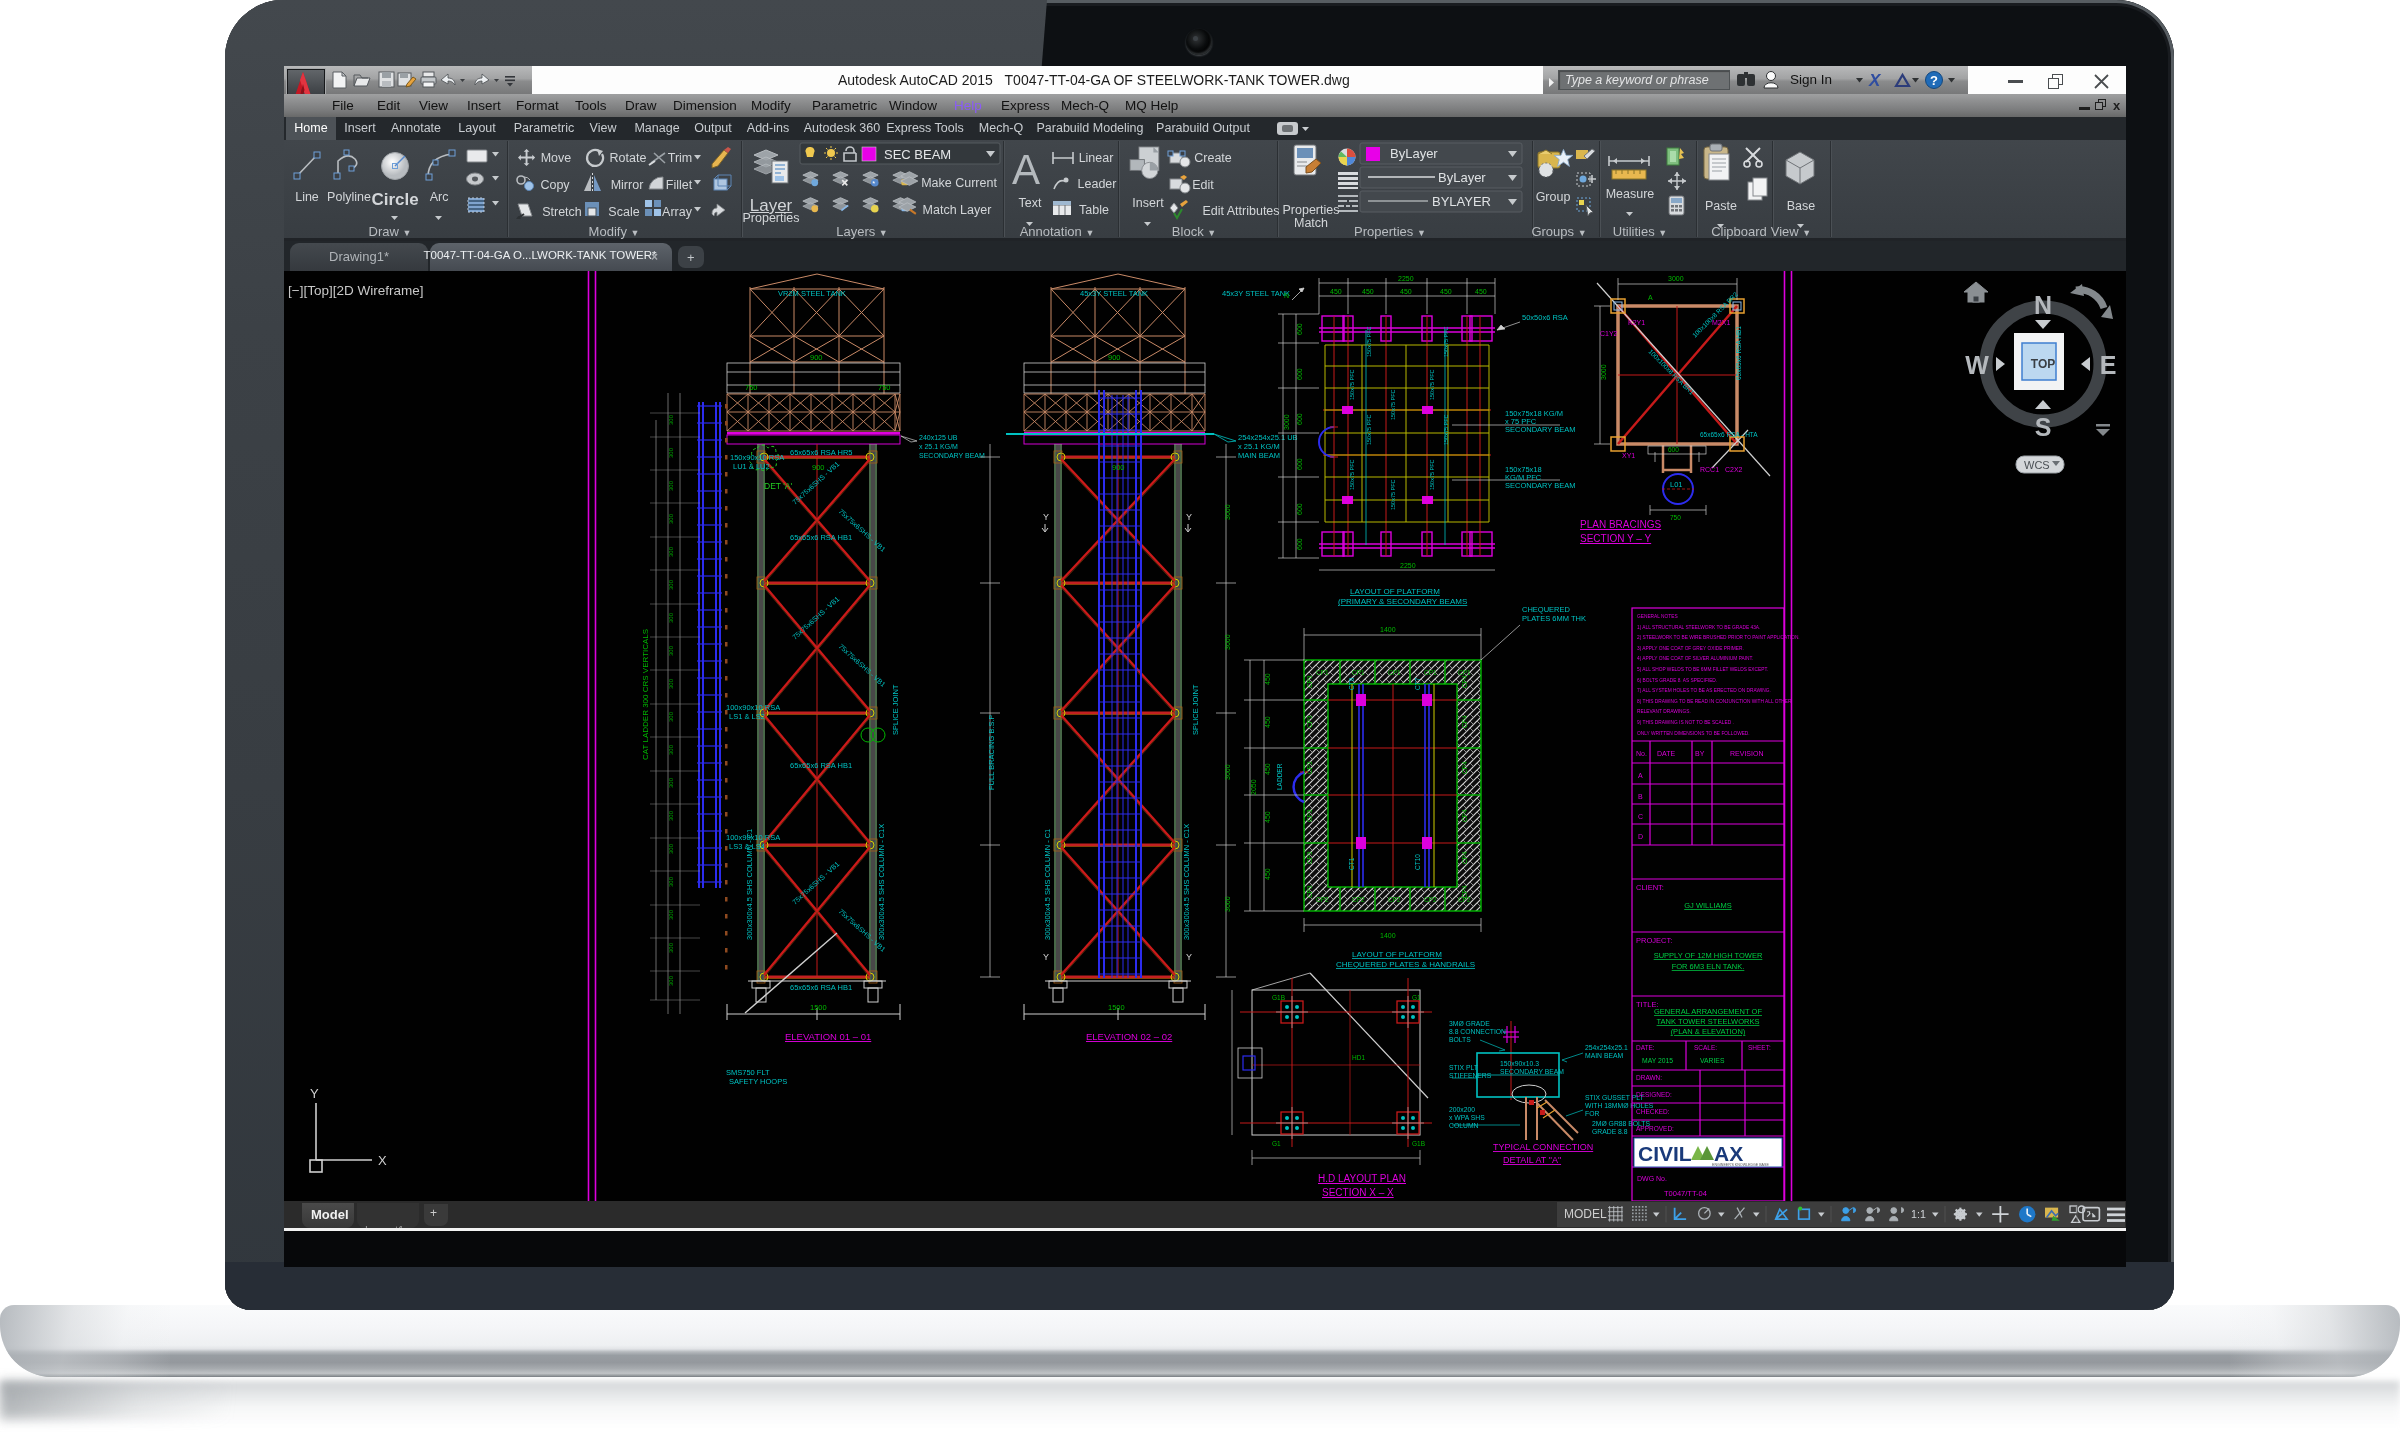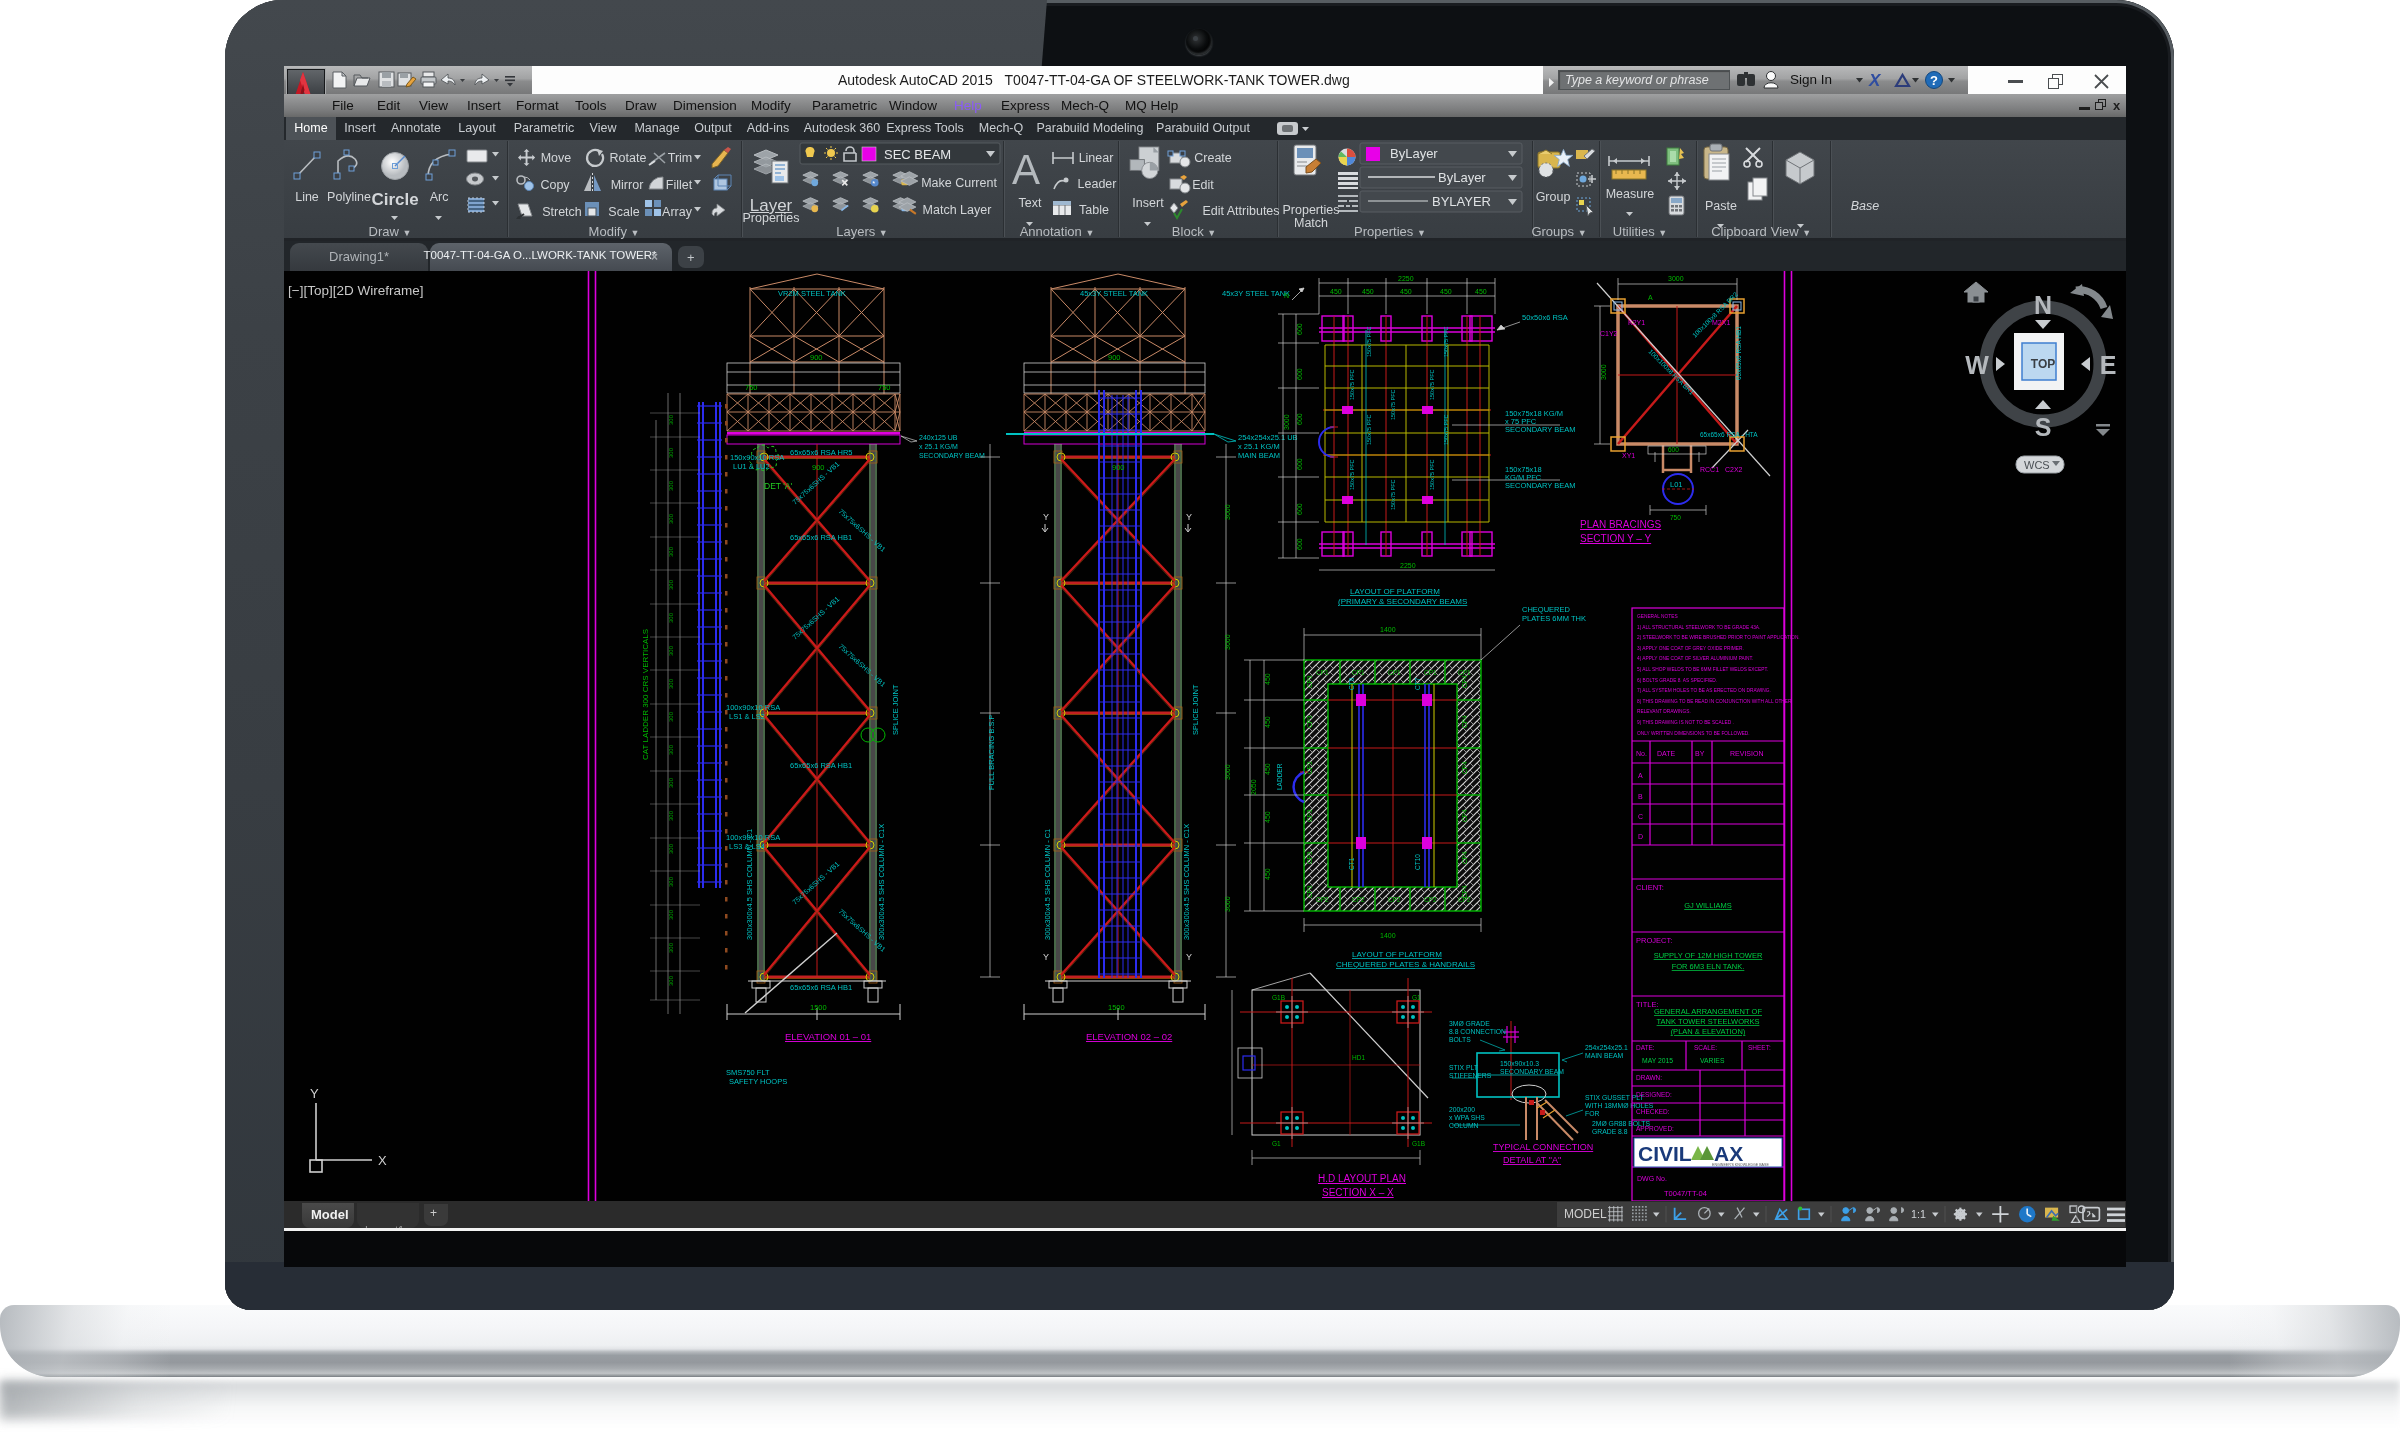--- a/index.html
+++ b/index.html
@@ -591,21 +591,21 @@
     <div class="txt" style="left:1094px;top:203px;height:14px;transform:translateX(-50%);color:#d3d6d9;font-size:12.5px;">Table</div>
     <div class="txt" style="left:1148px;top:196px;height:14px;transform:translateX(-50%);color:#d3d6d9;font-size:12.5px;">Insert</div>
     <div class="txt" style="left:1213px;top:151px;height:14px;transform:translateX(-50%);color:#d3d6d9;font-size:12.5px;">Create</div>
     <div class="txt" style="left:1203px;top:178px;height:14px;transform:translateX(-50%);color:#d3d6d9;font-size:12.5px;">Edit</div>
     <div class="txt" style="left:1241px;top:204px;height:14px;transform:translateX(-50%);color:#d3d6d9;font-size:12.5px;">Edit Attributes</div>
     <div class="txt" style="left:1311px;top:188px;height:14px;transform:translateX(-50%);color:#d3d6d9;font-size:12.5px;margin-top:28px;">Match</div>
     <div class="txt" style="left:1311px;top:203px;height:14px;transform:translateX(-50%);color:#d3d6d9;font-size:12.5px;">Properties</div>
     <div class="txt" style="left:1553px;top:190px;height:14px;transform:translateX(-50%);color:#d3d6d9;font-size:12.5px;">Group</div>
     <div class="txt" style="left:1630px;top:187px;height:14px;transform:translateX(-50%);color:#d3d6d9;font-size:12.5px;">Measure</div>
     <div class="txt" style="left:1721px;top:199px;height:14px;transform:translateX(-50%);color:#d3d6d9;font-size:12.5px;">Paste</div>
-    <div class="txt" style="left:1865px;top:199px;height:14px;transform:translateX(-50%);color:#d3d6d9;font-size:12.5px;font-style:italic;">Base</div>
+    <div class="txt" style="left:1801px;top:199px;height:14px;transform:translateX(-50%);color:#d3d6d9;font-size:12.5px;">Base</div>
     <div class="txt" style="left:395px;top:207px;width:8px;transform:translateX(-50%);"><svg width="8" height="5">
         <path d="M0 0 l7 0 -3.5 4 z" fill="#c6cacd"></path>
       </svg></div>
     <div class="txt" style="left:439px;top:207px;width:8px;transform:translateX(-50%);"><svg width="8" height="5">
         <path d="M0 0 l7 0 -3.5 4 z" fill="#c6cacd"></path>
       </svg></div>
     <div class="txt" style="left:1030px;top:213px;width:8px;transform:translateX(-50%);"><svg width="8" height="5">
         <path d="M0 0 l7 0 -3.5 4 z" fill="#c6cacd"></path>
       </svg></div>
     <div class="txt" style="left:1148px;top:213px;width:8px;transform:translateX(-50%);"><svg width="8" height="5">

